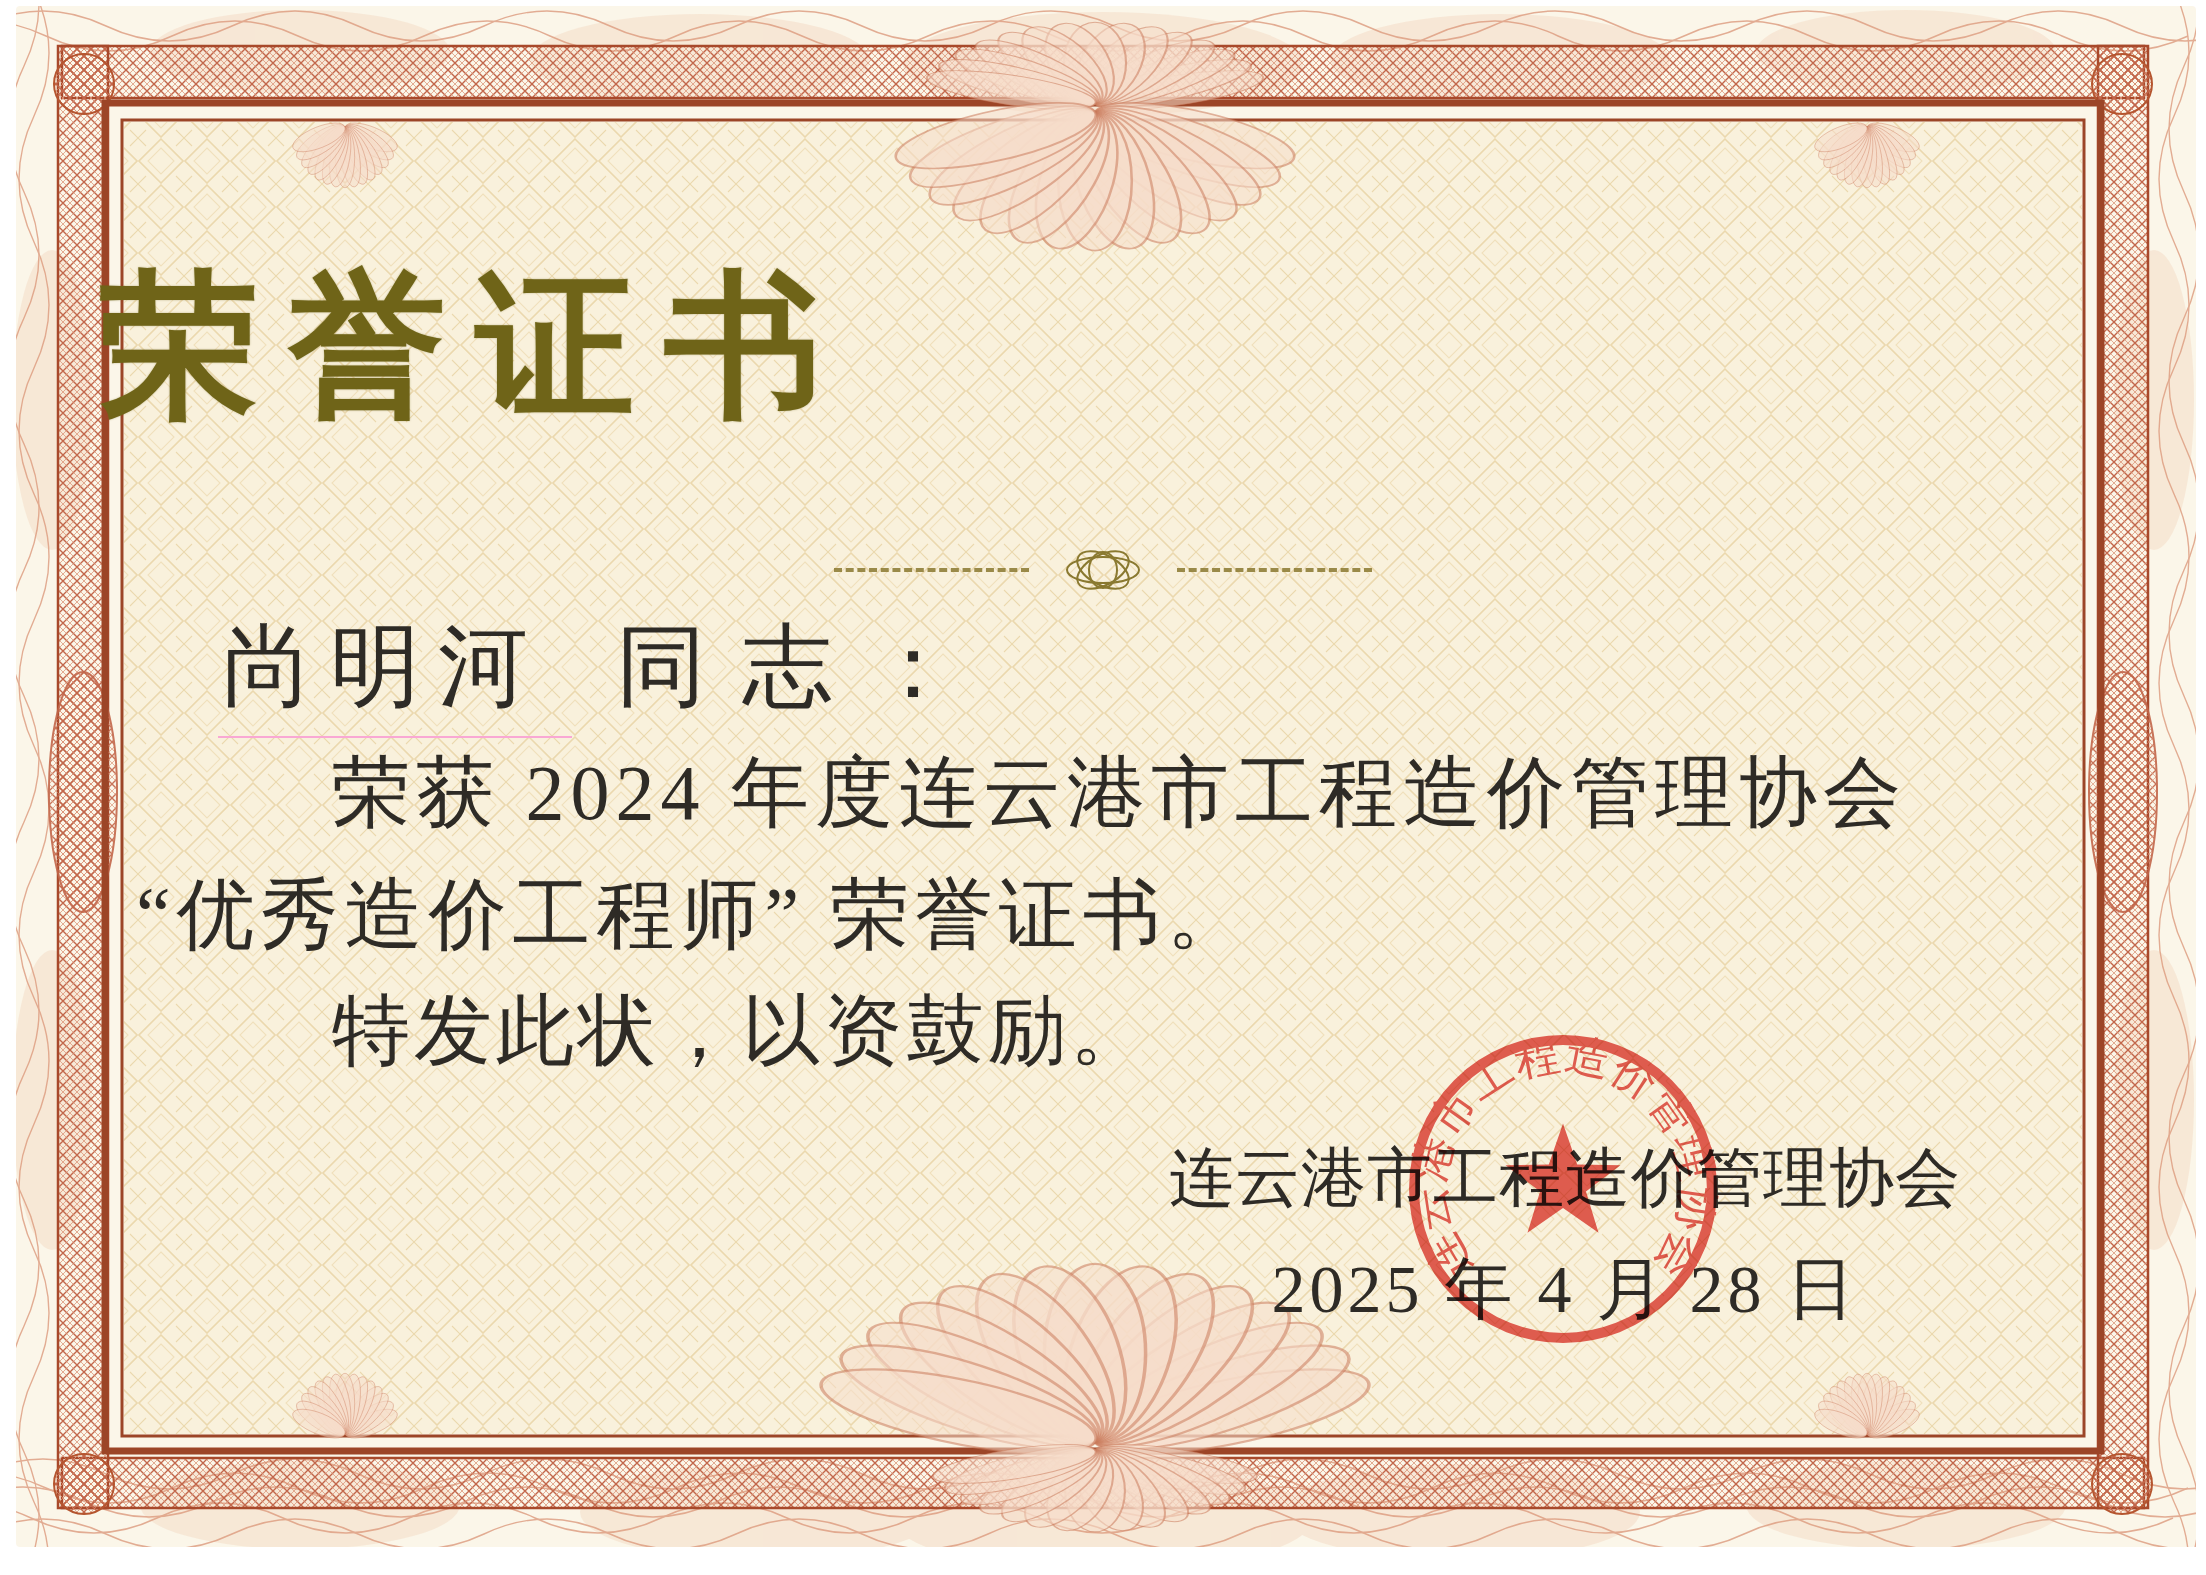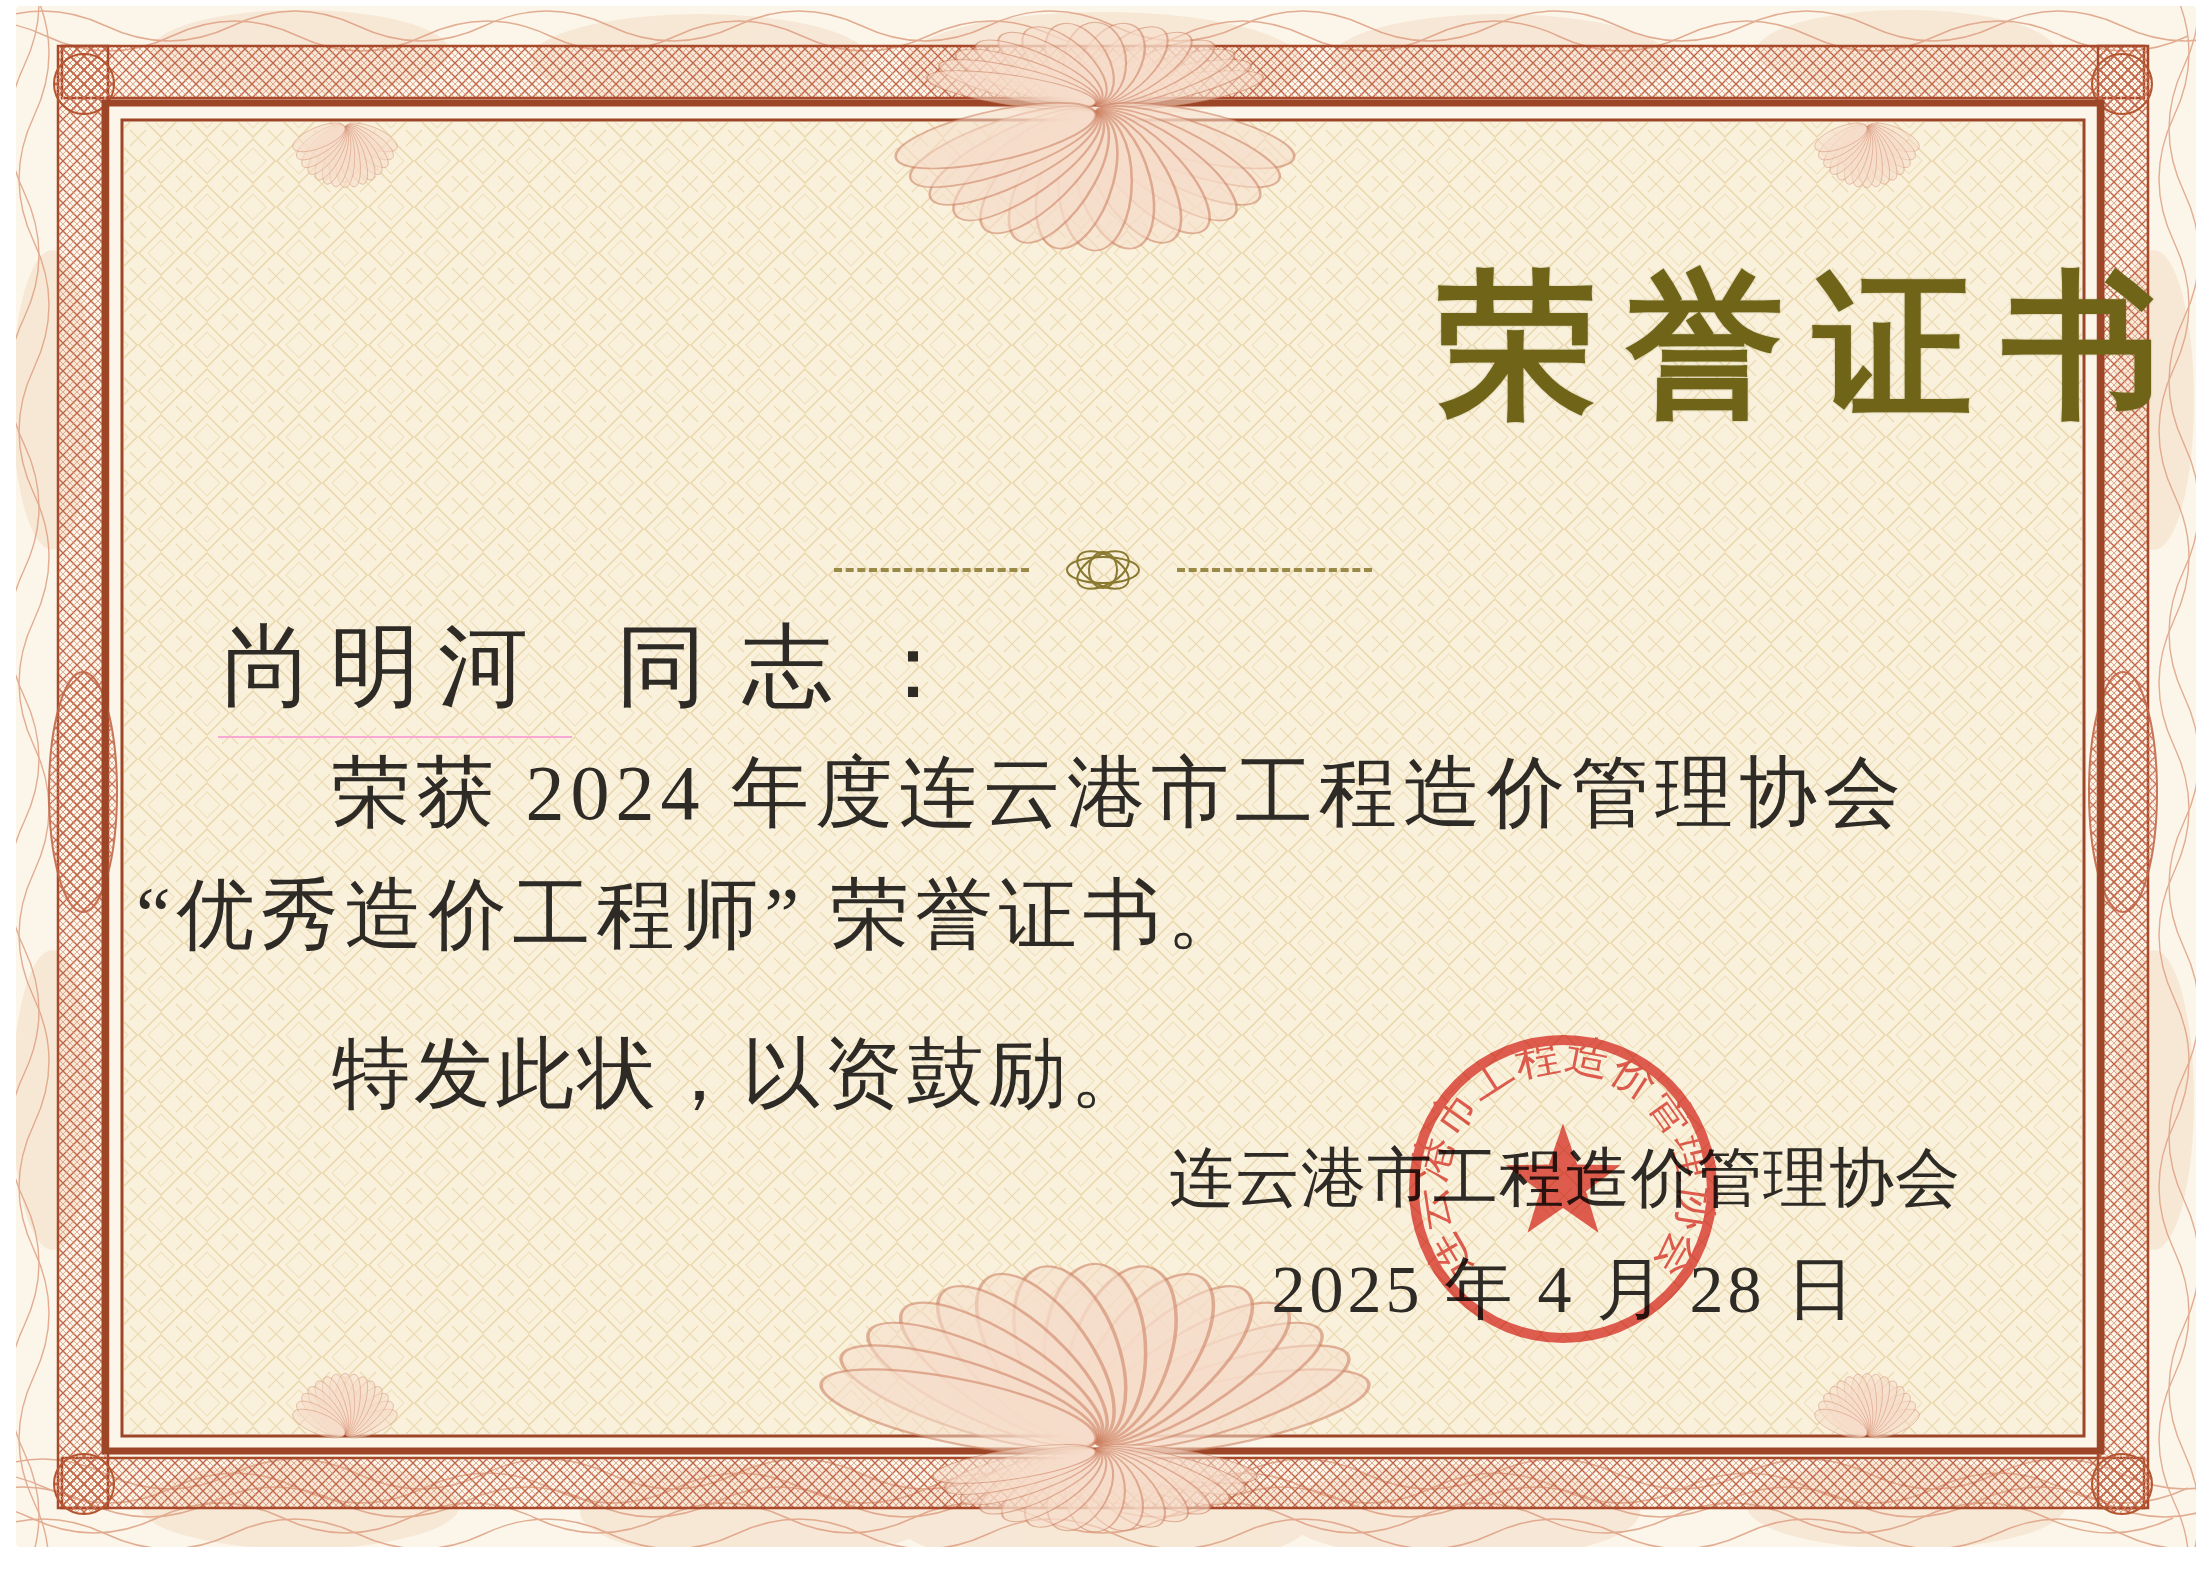--- a/index.html
+++ b/index.html
@@ -1,36 +1,36 @@
 <!DOCTYPE html>
 <html><head>
 <meta charset="utf-8">
 <style>
   html,body{margin:0;padding:0;background:#ffffff;}
   .stage{position:relative;width:2206px;height:1575px;background:#ffffff;overflow:hidden;
          font-family:"Liberation Serif","DejaVu Serif",serif;}
   .deco{position:absolute;left:0;top:0;width:2206px;height:1575px;display:block;}
   .txt{position:absolute;white-space:nowrap;color:#2e2b26;}
-  .title{left:70px;right:16px;top:268px;text-align:right;font-size:158px;font-weight:700;
+  .title{left:70px;right:16px;top:268px;text-align:left;font-size:158px;font-weight:700;
          color:#6f6418;letter-spacing:30px;text-indent:30px;line-height:1;
          text-shadow:0 0 2px rgba(111,100,24,.45);}
   .subtitle{left:0;right:0;top:483px;text-align:center;font-size:37px;font-weight:700;
             color:#8a7930;letter-spacing:5px;text-indent:5px;
             font-family:"Liberation Sans","DejaVu Sans",sans-serif;}
   .divider{position:absolute;left:0;right:0;top:548px;display:flex;align-items:center;
            justify-content:center;gap:14px;}
   .divider .dash{width:195px;height:0;border-top:4px dashed #8a7930;opacity:.85;}
   .recipient{left:218px;top:606px;font-size:90px;}
   .recipient .name{display:inline-block;letter-spacing:18px;border-bottom:2px solid #f9a8d4;
                    padding:0 26px 8px 4px;}
   .recipient .salutation{margin-left:44px;letter-spacing:36px;}
   .bodyline{font-size:78px;letter-spacing:6px;line-height:1.1;}
   .line1{left:332px;top:750px;}
   .line2{left:136px;top:872px;}
-  .line3{left:332px;top:1031px;letter-spacing:4px;}
+  .line3{left:332px;top:994px;letter-spacing:4px;font-family:Liberation Mono, monospace;}
   .issuer{left:1150px;top:1134px;width:830px;text-align:center;font-size:65px;letter-spacing:1px;}
   .date{left:1150px;top:1244px;width:830px;text-align:center;font-size:68px;letter-spacing:4px;}
   .seal{position:absolute;left:1402px;top:1028px;width:322px;height:322px;
         opacity:.85;mix-blend-mode:multiply;}
 </style>
 </head>
 <body>
 
 <div class="stage">
 

